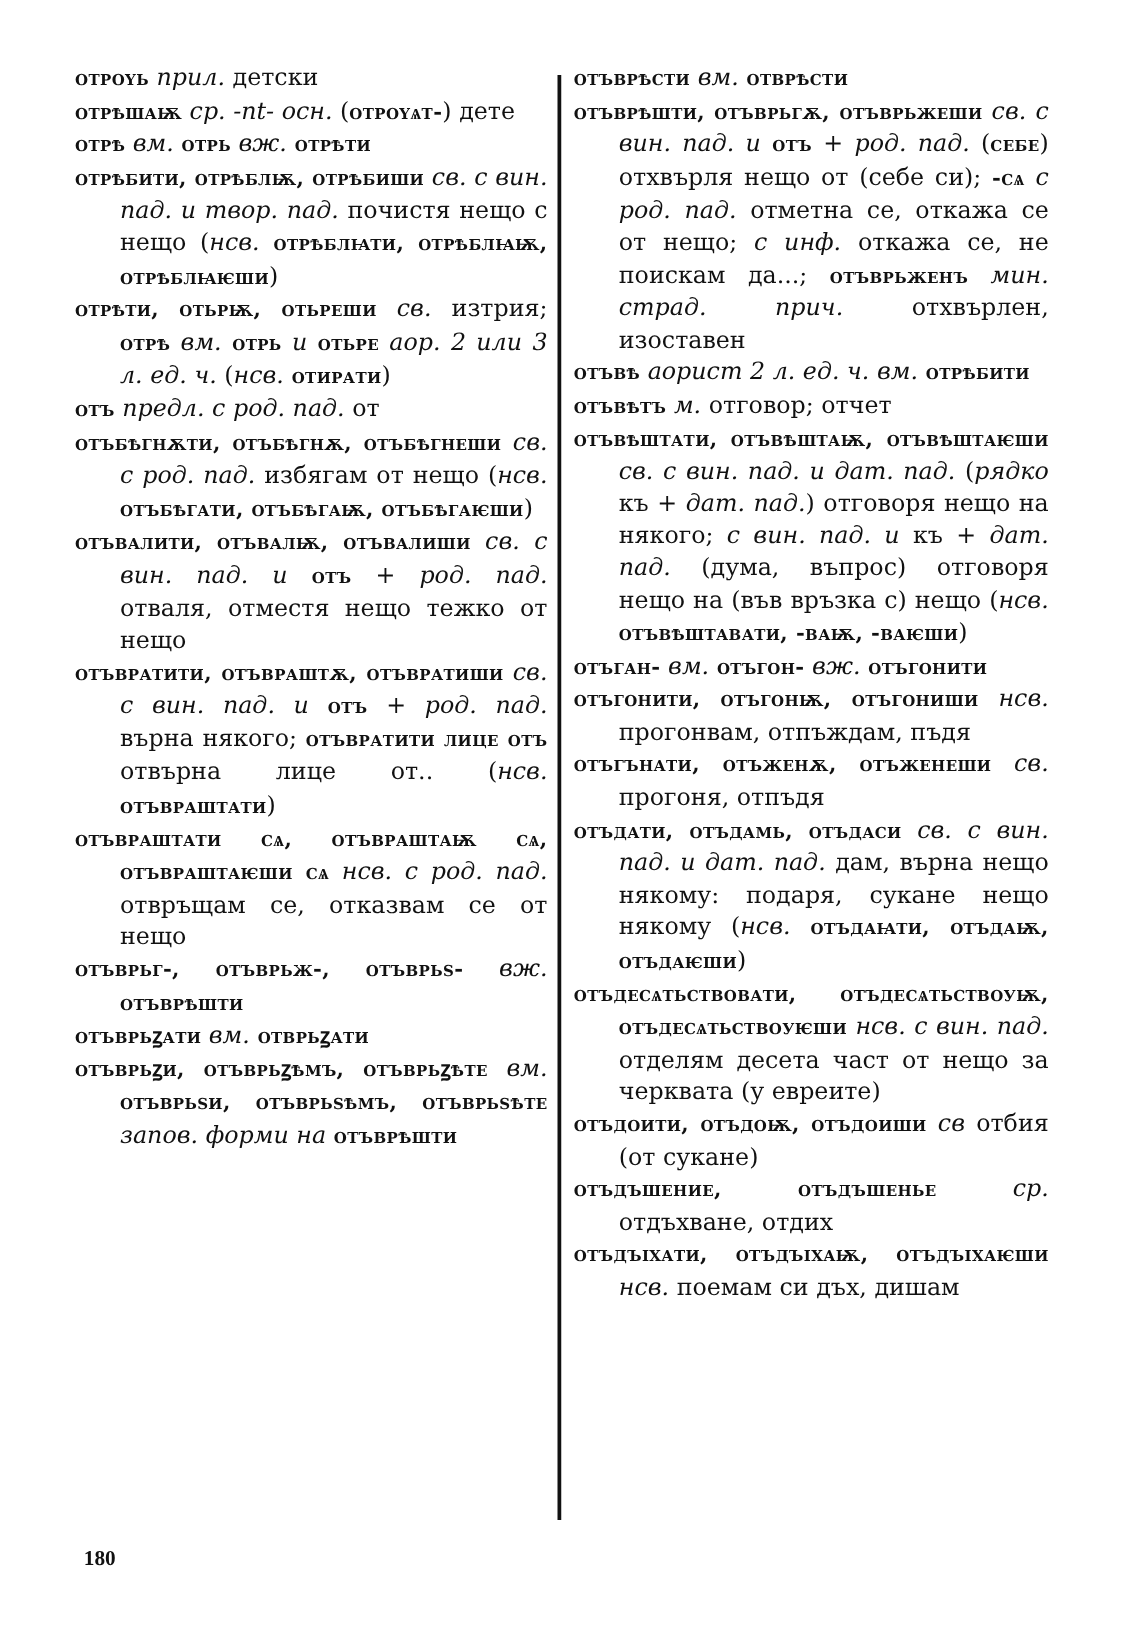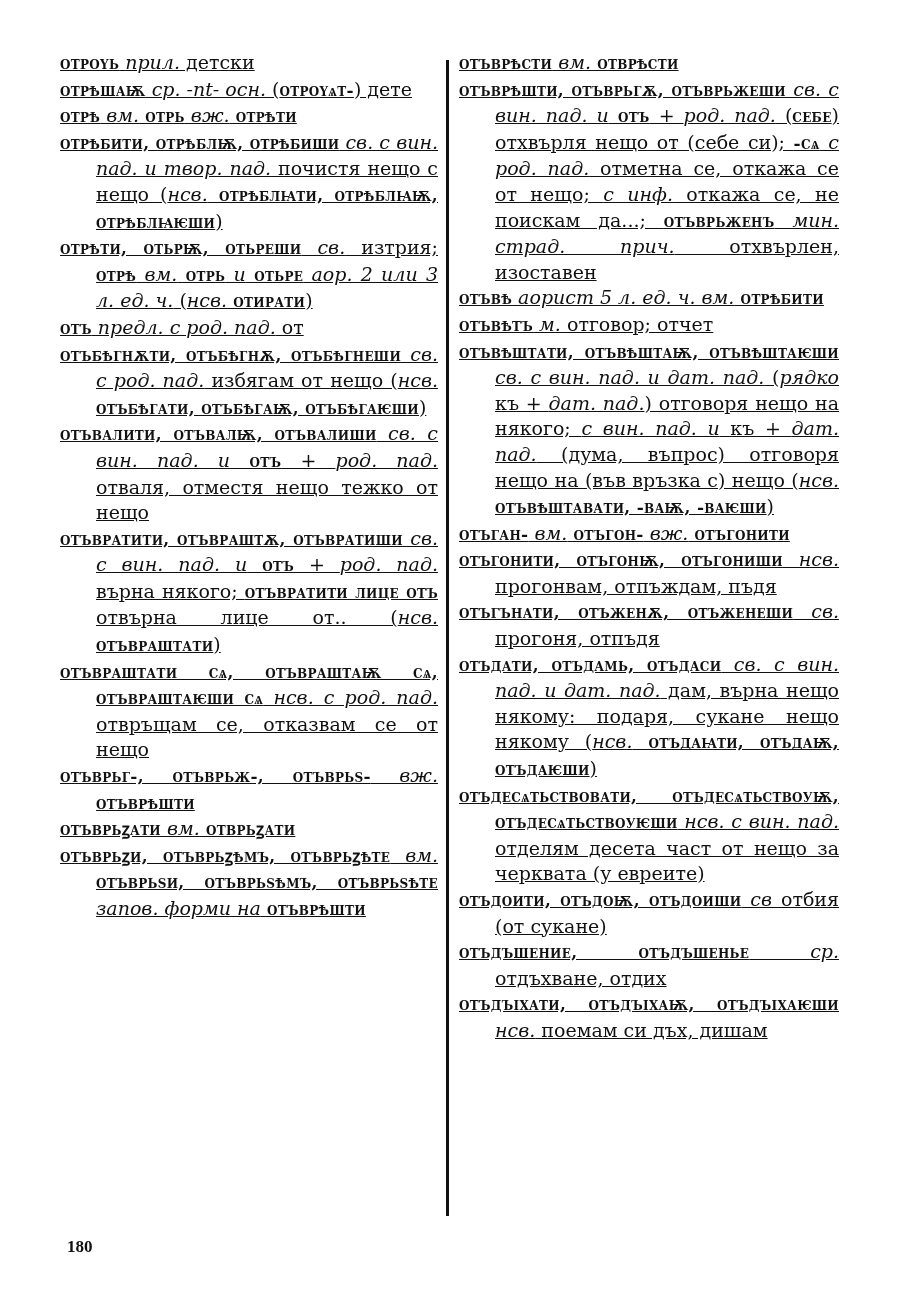--- a/index.html
+++ b/index.html
@@ -11,21 +11,21 @@
   .col {
     position: absolute; top: 50px;
     font-size: 19px; line-height: 25.6px;
   }
   .col.left { left: 60px; width: 378px; }
   .col.right { left: 459px; width: 380px; }
   .divider {
     position: absolute; left: 446px; top: 60px; width: 3px; height: 1156px;
     background: #111;
   }
-  .entry { padding-left: 36px; text-indent: -36px; text-align: justify; margin: 0; text-decoration: underline; }
+  .entry { padding-left: 36px; text-indent: -36px; text-align: justify; margin: 0; }
   .hw { font-weight: bold; font-variant: small-caps; letter-spacing: 0.3px; font-size: 17px; }
   .ab { font-style: italic; }
   .tr { }
   .page-number {
     position: absolute; left: 67px; top: 1237px;
     font-family: "Liberation Serif", serif; font-weight: bold; font-size: 17px;
   }
 </style>
 </head>
 <body>
@@ -42,21 +42,21 @@
     <p class="entry"><span class="hw">отъвратити, отъвраштѫ, отъвратиши</span><span class="ab"> св. с вин. пад. и</span><span class="hw"> отъ</span><span class="tr"> + </span><span class="ab">род. пад.</span><span class="tr"> върна някого; </span><span class="hw">отъвратити лице отъ</span><span class="tr">  отвърна лице от.. (</span><span class="ab">нсв.</span><span class="hw"> отъвраштати</span><span class="tr">)</span></p>
     <p class="entry"><span class="hw">отъвраштати сѧ, отъвраштаѭ сѧ, отъвраштаѥши сѧ</span><span class="ab"> нсв. с род. пад.</span><span class="tr"> отвръщам се, отказвам се от нещо</span></p>
     <p class="entry"><span class="hw">отъврьг-, отъврьж-, отъврьѕ-</span><span class="ab"> вж.</span><span class="hw"> отъврѣшти</span></p>
     <p class="entry"><span class="hw">отъврьꙁати</span><span class="ab"> вм.</span><span class="hw"> отврьꙁати</span></p>
     <p class="entry"><span class="hw">отъврьꙁи, отъврьꙁѣмъ, отъврьꙁѣте</span><span class="ab"> вм.</span><span class="hw"> отъврьѕи, отъврьѕѣмъ, отъврьѕѣте</span><span class="ab"> запов. форми на</span><span class="hw"> отъврѣшти</span></p>
   </div>
 <div class="divider"></div>
 <div class="col right" id="col-right">
     <p class="entry"><span class="hw">отъврѣсти</span><span class="ab"> вм.</span><span class="hw"> отврѣсти</span></p>
     <p class="entry"><span class="hw">отъврѣшти, отъврьгѫ, отъврьжеши</span><span class="ab"> св. с вин. пад. и</span><span class="hw"> отъ</span><span class="tr"> + </span><span class="ab">род. пад.</span><span class="tr"> (</span><span class="hw">себе</span><span class="tr">) отхвърля нещо от (себе си); </span><span class="hw">-сѧ</span><span class="ab"> с род. пад.</span><span class="tr"> отметна се, откажа се от нещо; </span><span class="ab">с инф.</span><span class="tr"> откажа се, не поискам да...; </span><span class="hw">отъврьженъ</span><span class="ab"> мин. страд. прич.</span><span class="tr"> отхвърлен, изоставен</span></p>
-    <p class="entry"><span class="hw">отъвѣ</span><span class="ab"> аорист 5 л. ед. ч. вм.</span><span class="hw"> отрѣбити</span></p>
+    <p class="entry"><span class="hw">отъвѣ</span><span class="ab"> аорист 2 л. ед. ч. вм.</span><span class="hw"> отрѣбити</span></p>
     <p class="entry"><span class="hw">отъвѣтъ</span><span class="ab"> м.</span><span class="tr"> отговор; отчет</span></p>
     <p class="entry"><span class="hw">отъвѣштати, отъвѣштаѭ, отъвѣштаѥши</span><span class="ab"> св. с вин. пад. и дат. пад.</span><span class="tr"> (</span><span class="ab">рядко</span><span class="tr"> къ + </span><span class="ab">дат. пад.</span><span class="tr">) отговоря нещо на някого; </span><span class="ab">с вин. пад. и</span><span class="tr"> къ + </span><span class="ab">дат. пад.</span><span class="tr"> (дума, въпрос) отговоря нещо на (във връзка с) нещо (</span><span class="ab">нсв.</span><span class="hw"> отъвѣштавати, -ваѭ, -ваѥши</span><span class="tr">)</span></p>
     <p class="entry"><span class="hw">отъган-</span><span class="ab"> вм.</span><span class="hw"> отъгон-</span><span class="ab"> вж.</span><span class="hw"> отъгонити</span></p>
     <p class="entry"><span class="hw">отъгонити, отъгонѭ, отъгониши</span><span class="ab"> нсв.</span><span class="tr"> прогонвам, отпъждам, пъдя</span></p>
     <p class="entry"><span class="hw">отъгънати, отъженѫ, отъженеши</span><span class="ab"> св.</span><span class="tr"> прогоня, отпъдя</span></p>
     <p class="entry"><span class="hw">отъдати, отъдамь, отъдаси</span><span class="ab"> св. с вин. пад. и дат. пад.</span><span class="tr"> дам, върна нещо някому: подаря, сукане нещо някому (</span><span class="ab">нсв.</span><span class="hw"> отъдаꙗти, отъдаѭ, отъдаѥши</span><span class="tr">)</span></p>
     <p class="entry"><span class="hw">отъдесѧтьствовати, отъдесѧтьствоуѭ, отъдесѧтьствоуѥши</span><span class="ab"> нсв. с вин. пад.</span><span class="tr"> отделям десета част от нещо за черквата (у евреите)</span></p>
     <p class="entry"><span class="hw">отъдоити, отъдоѭ, отъдоиши</span><span class="ab"> св</span><span class="tr"> отбия (от сукане)</span></p>
     <p class="entry"><span class="hw">отъдъшение, отъдъшенье</span><span class="ab"> ср.</span><span class="tr"> отдъхване, отдих</span></p>
     <p class="entry"><span class="hw">отъдъıхати, отъдъıхаѭ, отъдъıхаѥши</span><span class="ab"> нсв.</span><span class="tr"> поемам си дъх, дишам</span></p>

